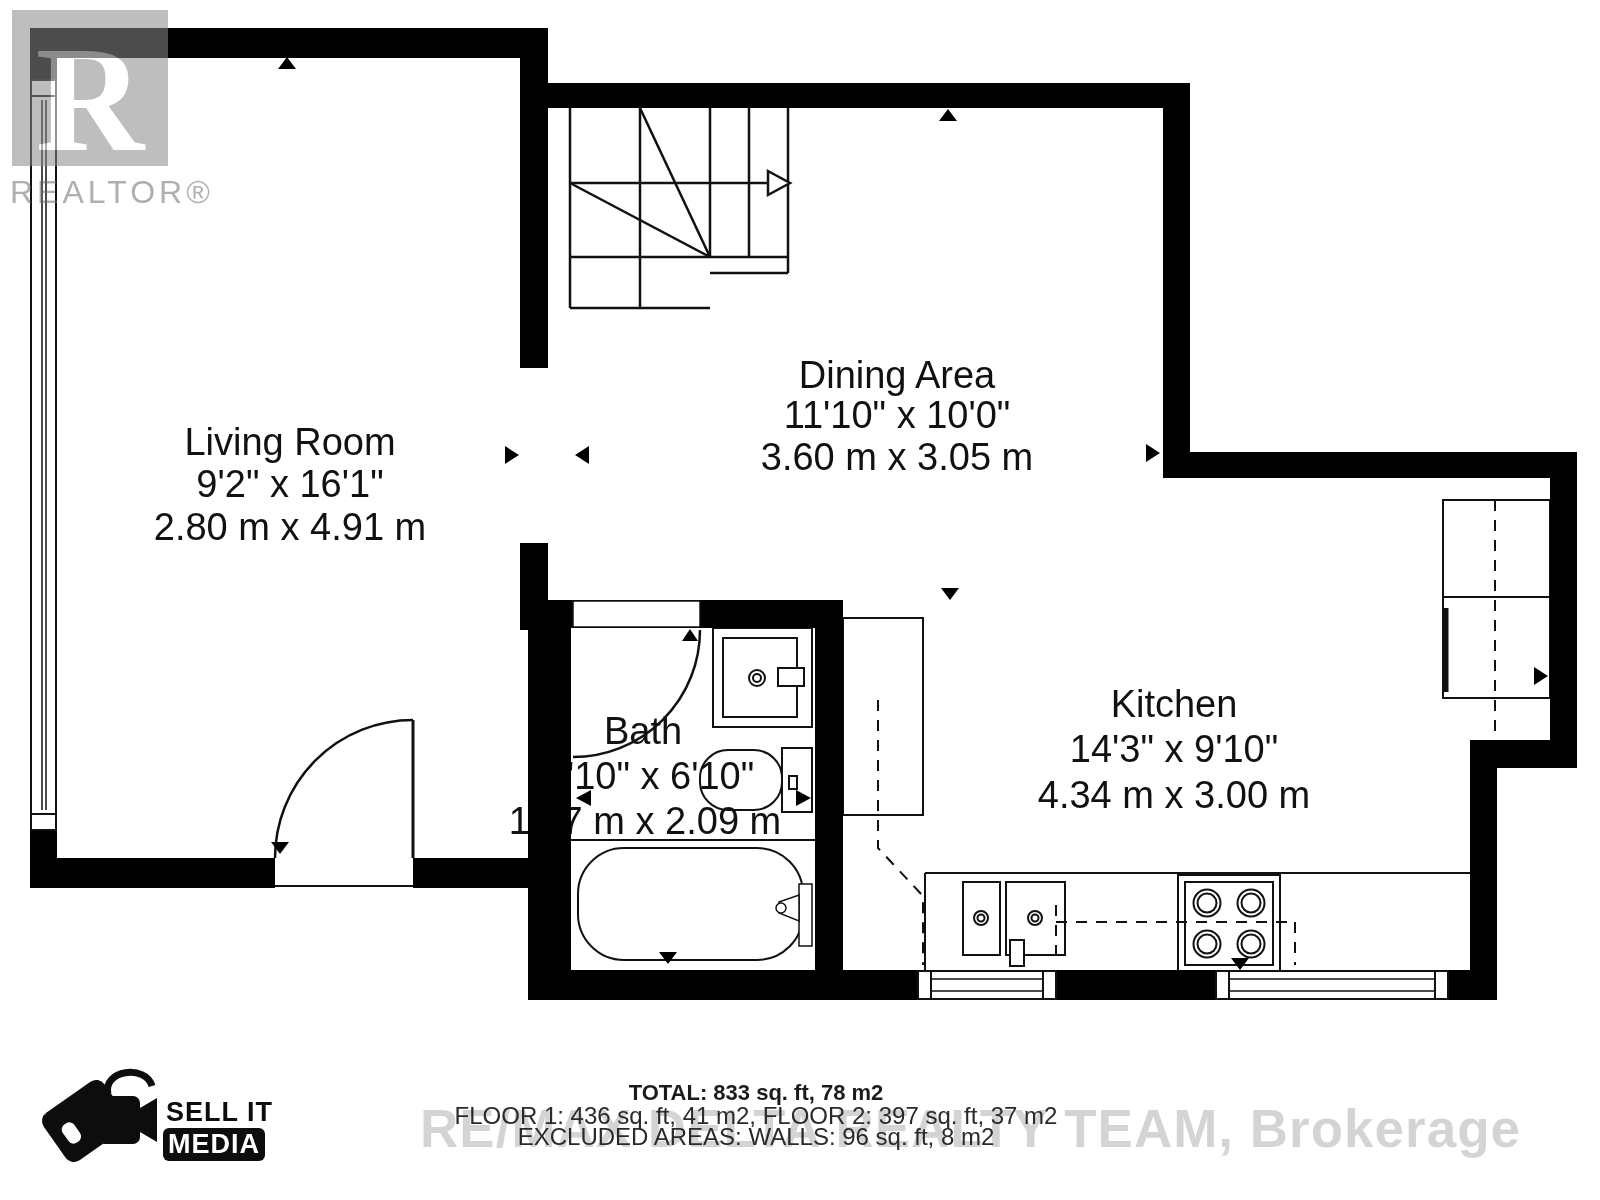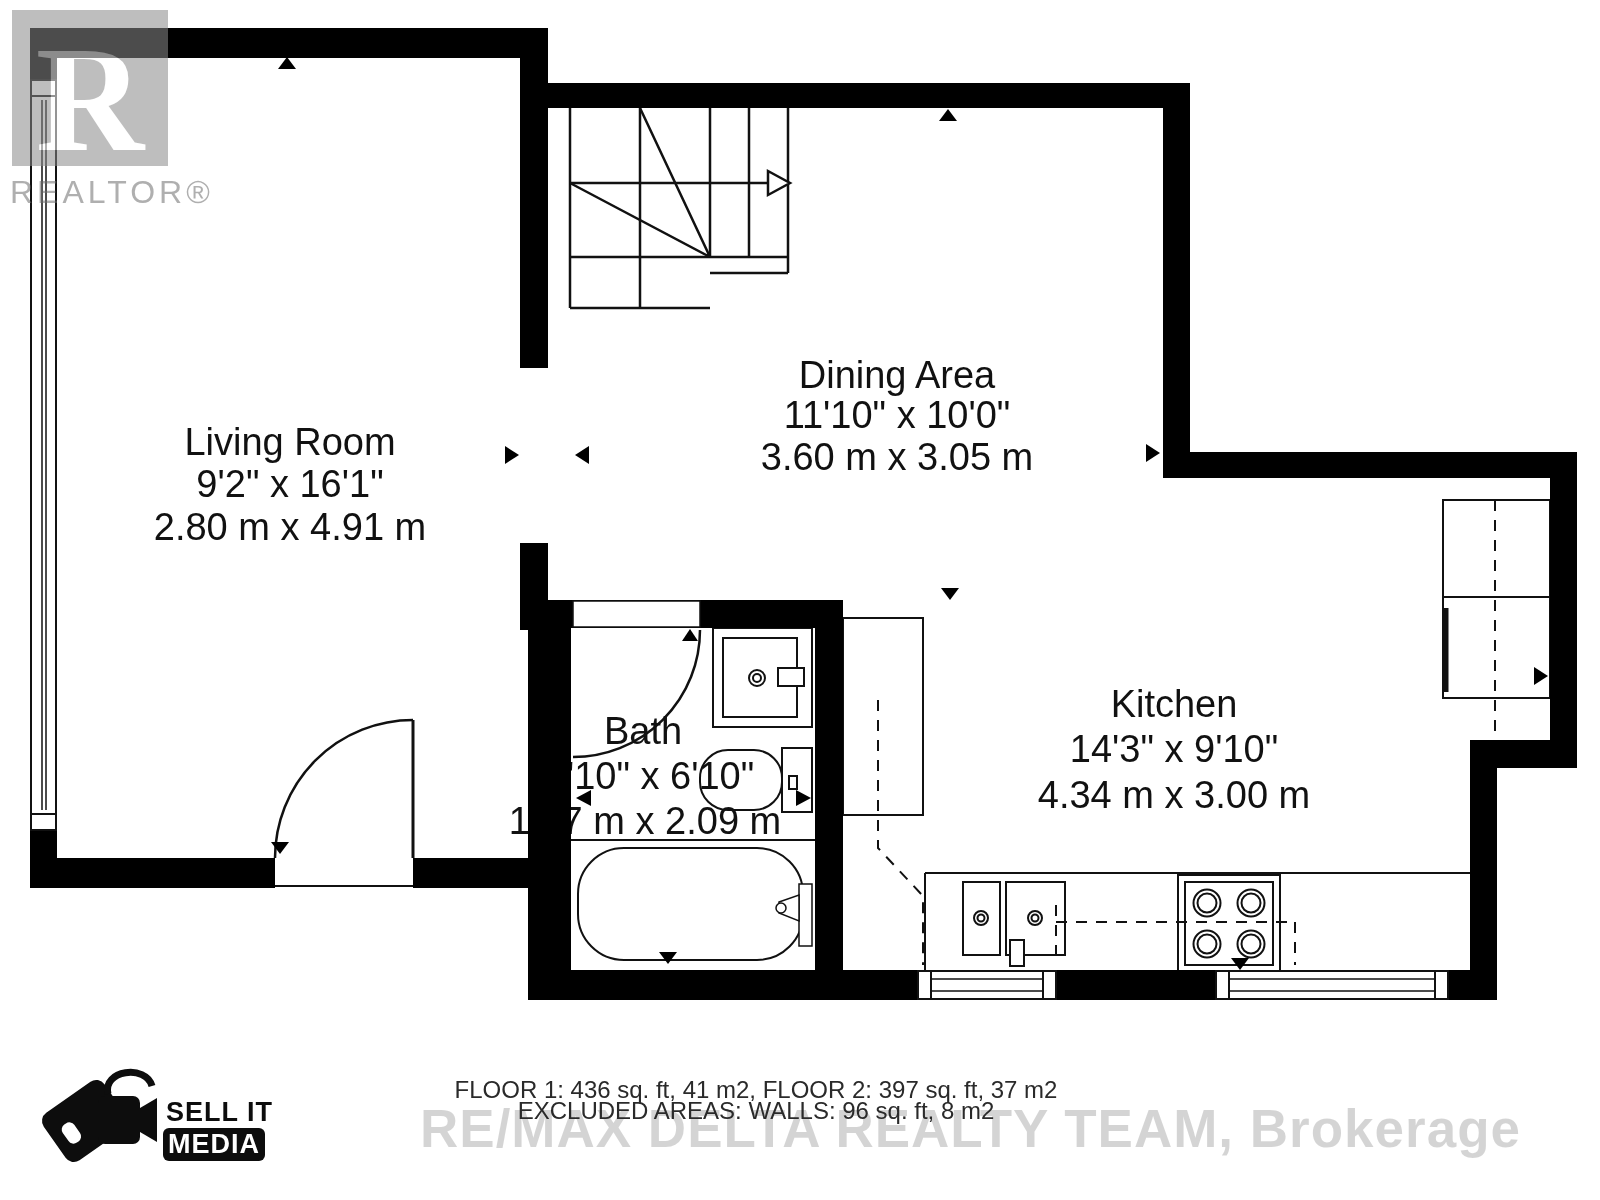--- a/index.html
+++ b/index.html
@@ -206,18 +206,19 @@
       </g>
       <text class="logo-text" x="166" y="1121" fill="#0d0d0d" style="font-size:27px;letter-spacing:1px;">SELL IT</text>
       <rect x="163" y="1128" width="102" height="33" rx="6" fill="#0d0d0d"></rect>
       <text class="logo-text" x="214" y="1153" fill="#ffffff" text-anchor="middle" style="font-size:27px;letter-spacing:1px;">MEDIA</text>
     </g>
   </svg>
 
   <div class="brand-watermark">RE/MAX DELTA REALTY TEAM, Brokerage</div>
 
   <div class="footer-block">
+    <div class="footer-total">TOTAL: 833 sq. ft, 78 m2</div>
     <div class="footer-line">FLOOR 1: 436 sq. ft, 41 m2, FLOOR 2: 397 sq. ft, 37 m2</div>
     <div class="footer-line second">EXCLUDED AREAS: WALLS: 96 sq. ft, 8 m2</div>
   </div>
 
 
 </div>
 
 </body></html>

